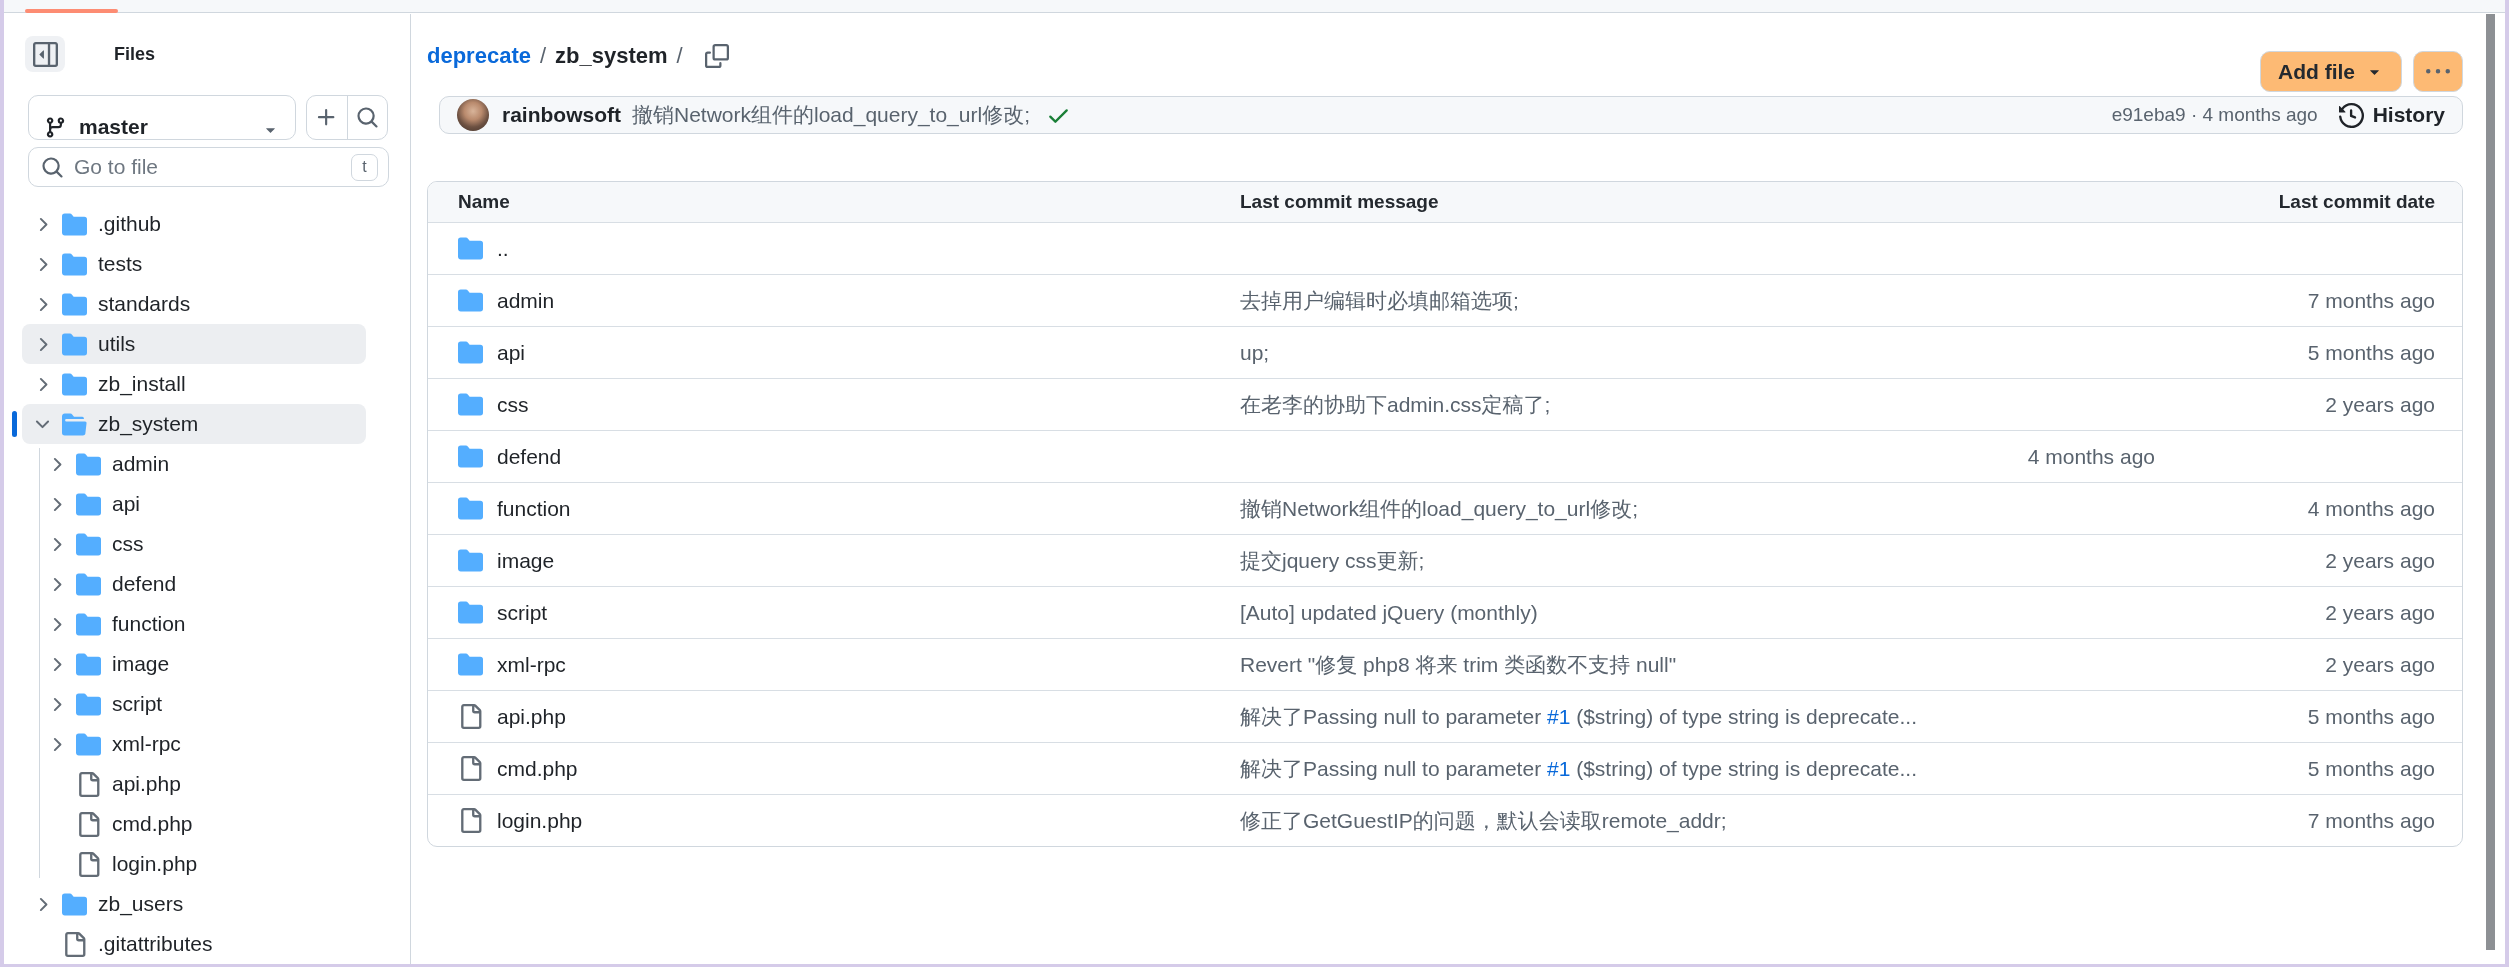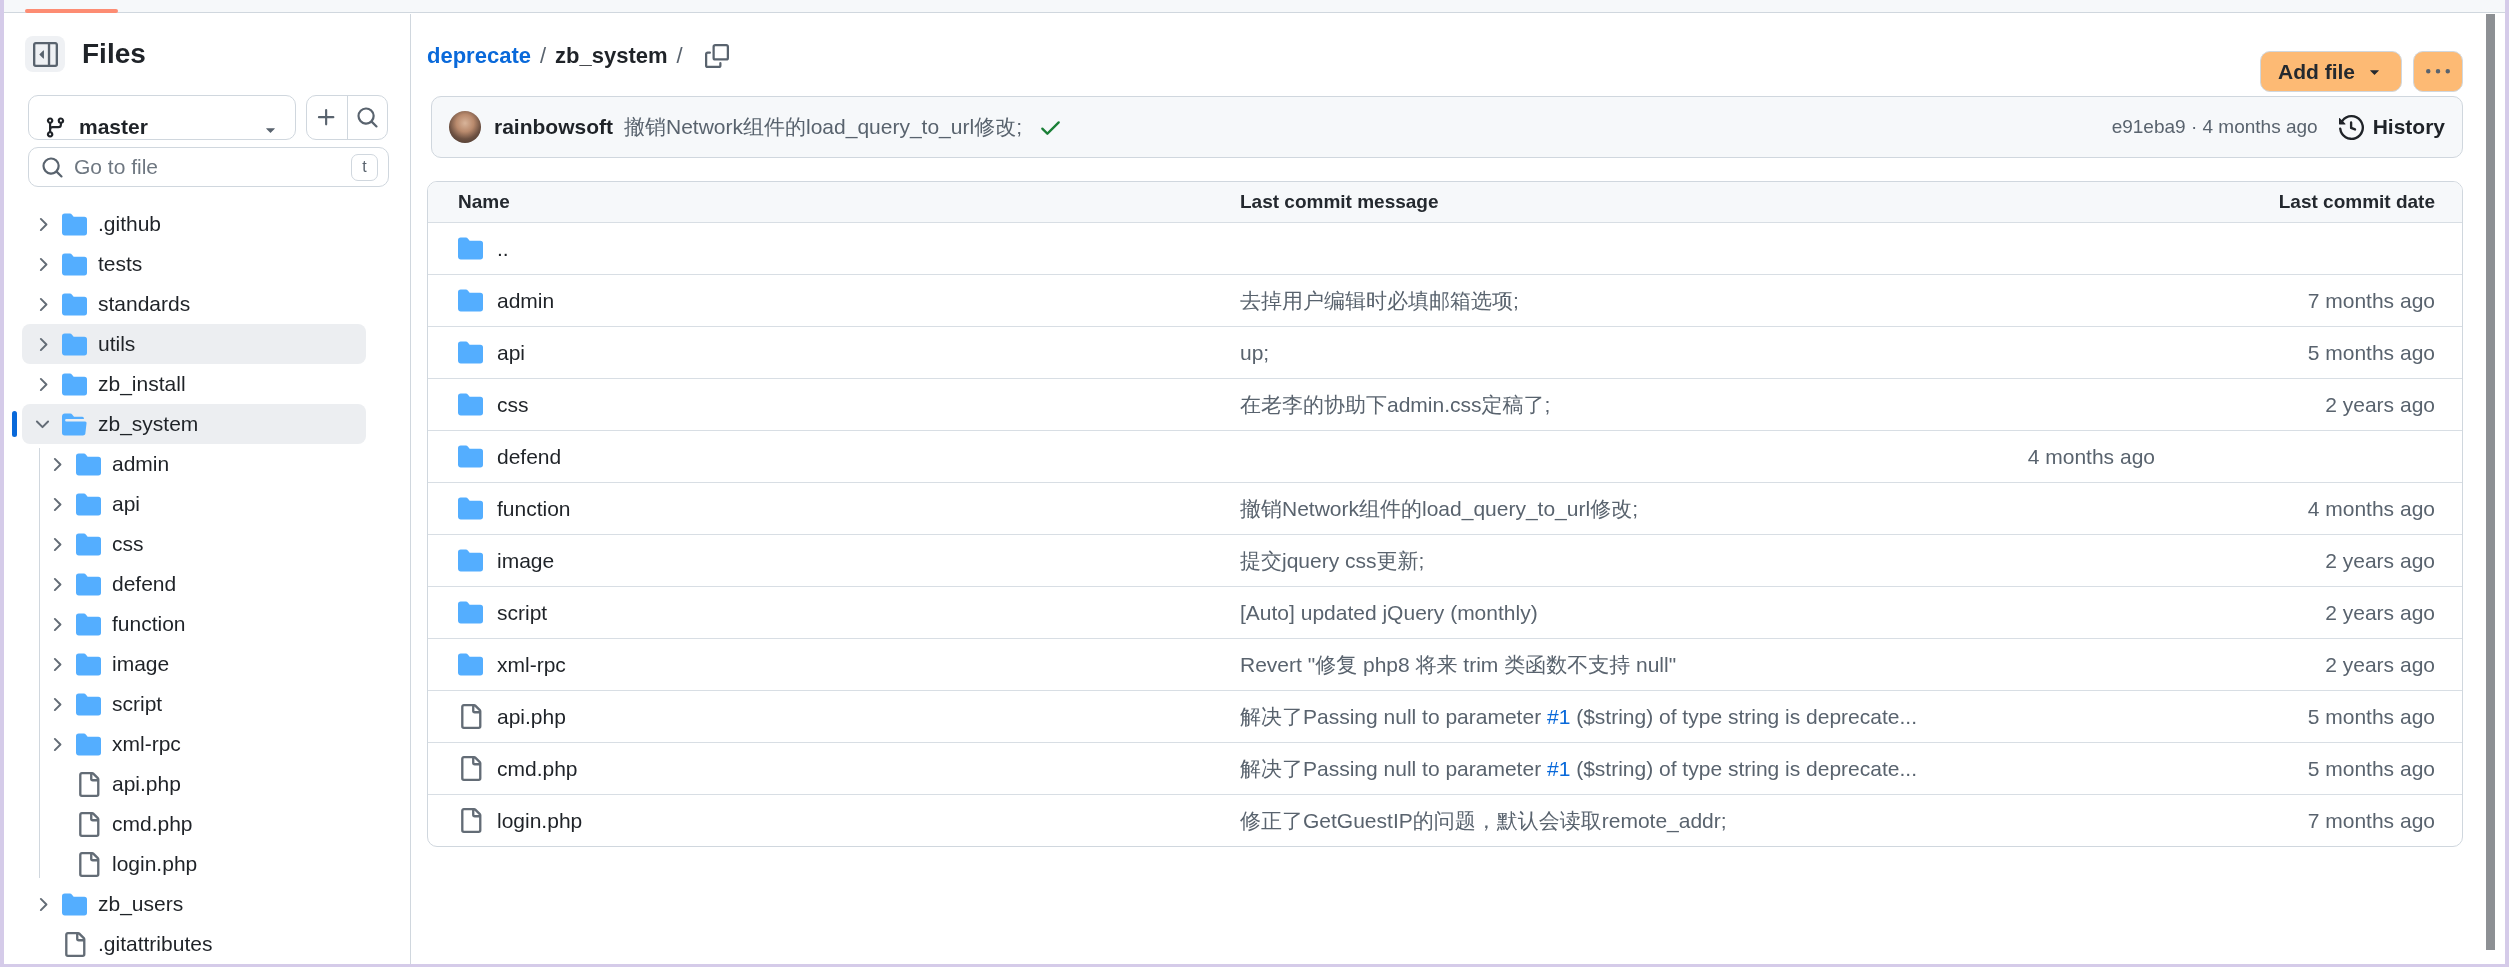--- a/index.html
+++ b/index.html
@@ -11,21 +11,21 @@
   
   .topstrip { position:absolute; top:0; left:0; right:0; height:13px; background:#f6f8fa; border-bottom:1px solid #d0d7de; }
   .loaderbar { position:absolute; left:21px; bottom:-1px; width:93px; height:4px; border-radius:3px; background:#fd8c73; }
 
   .body { position:absolute; top:14px; left:0; right:0; bottom:0; display:flex; }
 
   
   .sidebar { width:407px; min-width:407px; border-right:1px solid #d0d7de; position:relative; background:#fff; }
   .sidebar-head { display:flex; align-items:center; gap:17px; margin:22px 0 0 21px; }
   .panel-btn { width:40px; height:36px; border:none; background:#eff1f4; border-radius:8px; display:flex; align-items:center; justify-content:center; cursor:pointer; }
-  .files-title { font-size:28px; font-weight:700; color:#1f2328; }
+  .files-title { font-size:18px; font-weight:700; color:#1f2328;margin-left:32px; }
 
   .branch-row { display:flex; gap:10px; margin:23px 21px 0 24px; }
   .branch-btn { flex:0 0 268px; height:45px; border:1px solid #d0d7de; border-radius:10px; background:#fff; display:flex; align-items:flex-end; padding:0 15px; gap:12px; cursor:pointer; }
   .branch-label { font-size:21px; font-weight:700; color:#1f2328; }
   .branch-btn .caret { margin-left:auto; }
   .split-group { display:flex; width:82px; height:45px; border:1px solid #d0d7de; border-radius:10px; background:#fff; overflow:hidden; }
   .split-group button { flex:1; border:none; background:transparent; display:flex; align-items:center; justify-content:center; cursor:pointer; }
   .split-group button:first-child { border-right:1px solid #d0d7de; }
 
   .goto-box { margin:7px 21px 8px 24px; height:40px; border:1px solid #d0d7de; border-radius:10px; background:#fff; display:flex; align-items:center; padding:0 10px 0 12px; gap:10px; }
@@ -47,21 +47,21 @@
   .crumb-row { position:absolute; top:21px; left:16px; right:42px; height:41px; display:flex; align-items:center; }
   .crumb { display:flex; align-items:center; font-size:22px; gap:9px; }
   .crumb .repo { color:#0969da; font-weight:700; text-decoration:none; cursor:pointer; }
   .crumb .sep { color:#59636e; font-weight:400; }
   .crumb .dir { color:#1f2328; font-weight:700; }
   .copy-btn { border:none; background:transparent; margin-left:9px; display:flex; cursor:pointer; padding:4px; }
   .crumb-actions { margin-left:auto; display:flex; gap:11px; }
   .btn { height:41px; border:1px solid #d0d7de; border-radius:10px; background:#fdba74; color:#24292f; font-size:21px; font-weight:700; display:flex; align-items:center; gap:10px; padding:0 17px; cursor:pointer; font-family:inherit;margin-top:32px; }
   .btn.icon-only { padding:0 12px; }
 
-  .commit-bar { position:absolute; top:82px; left:20px; right:42px; height:62px; border:1px solid #d0d7de; border-radius:10px; background:#f6f8fa; display:flex; align-items:center; padding:0 17px; }
+  .commit-bar { position:absolute; top:82px; left:28px; right:42px; height:38px; border:1px solid #d0d7de; border-radius:10px; background:#f6f8fa; display:flex; align-items:center; padding:0 17px; }
   .avatar { width:32px; height:32px; border-radius:50%; flex:0 0 32px;
             background:radial-gradient(circle at 50% 38%, #d8b49a 0%, #b98a6d 34%, #6d5142 62%, #3e3029 100%); }
   .commit-author { font-size:21px; font-weight:700; color:#1f2328; margin-left:13px; cursor:pointer; }
   .commit-msg { font-size:21px; color:#59636e; margin-left:11px; white-space:nowrap; overflow:hidden; text-overflow:ellipsis; cursor:pointer; }
   .commit-check { margin-left:16px; display:flex; cursor:pointer; }
   .commit-right { margin-left:auto; display:flex; align-items:center; gap:21px; }
   .commit-meta { font-size:19px; color:#59636e; white-space:nowrap; cursor:pointer; }
   .history-link { display:flex; align-items:center; gap:9px; font-size:21px; font-weight:700; color:#1f2328; cursor:pointer; }
 
   .files-table { position:absolute; top:167px; left:16px; right:42px; border:1px solid #d0d7de; border-radius:10px; overflow:hidden; background:#fff; }

